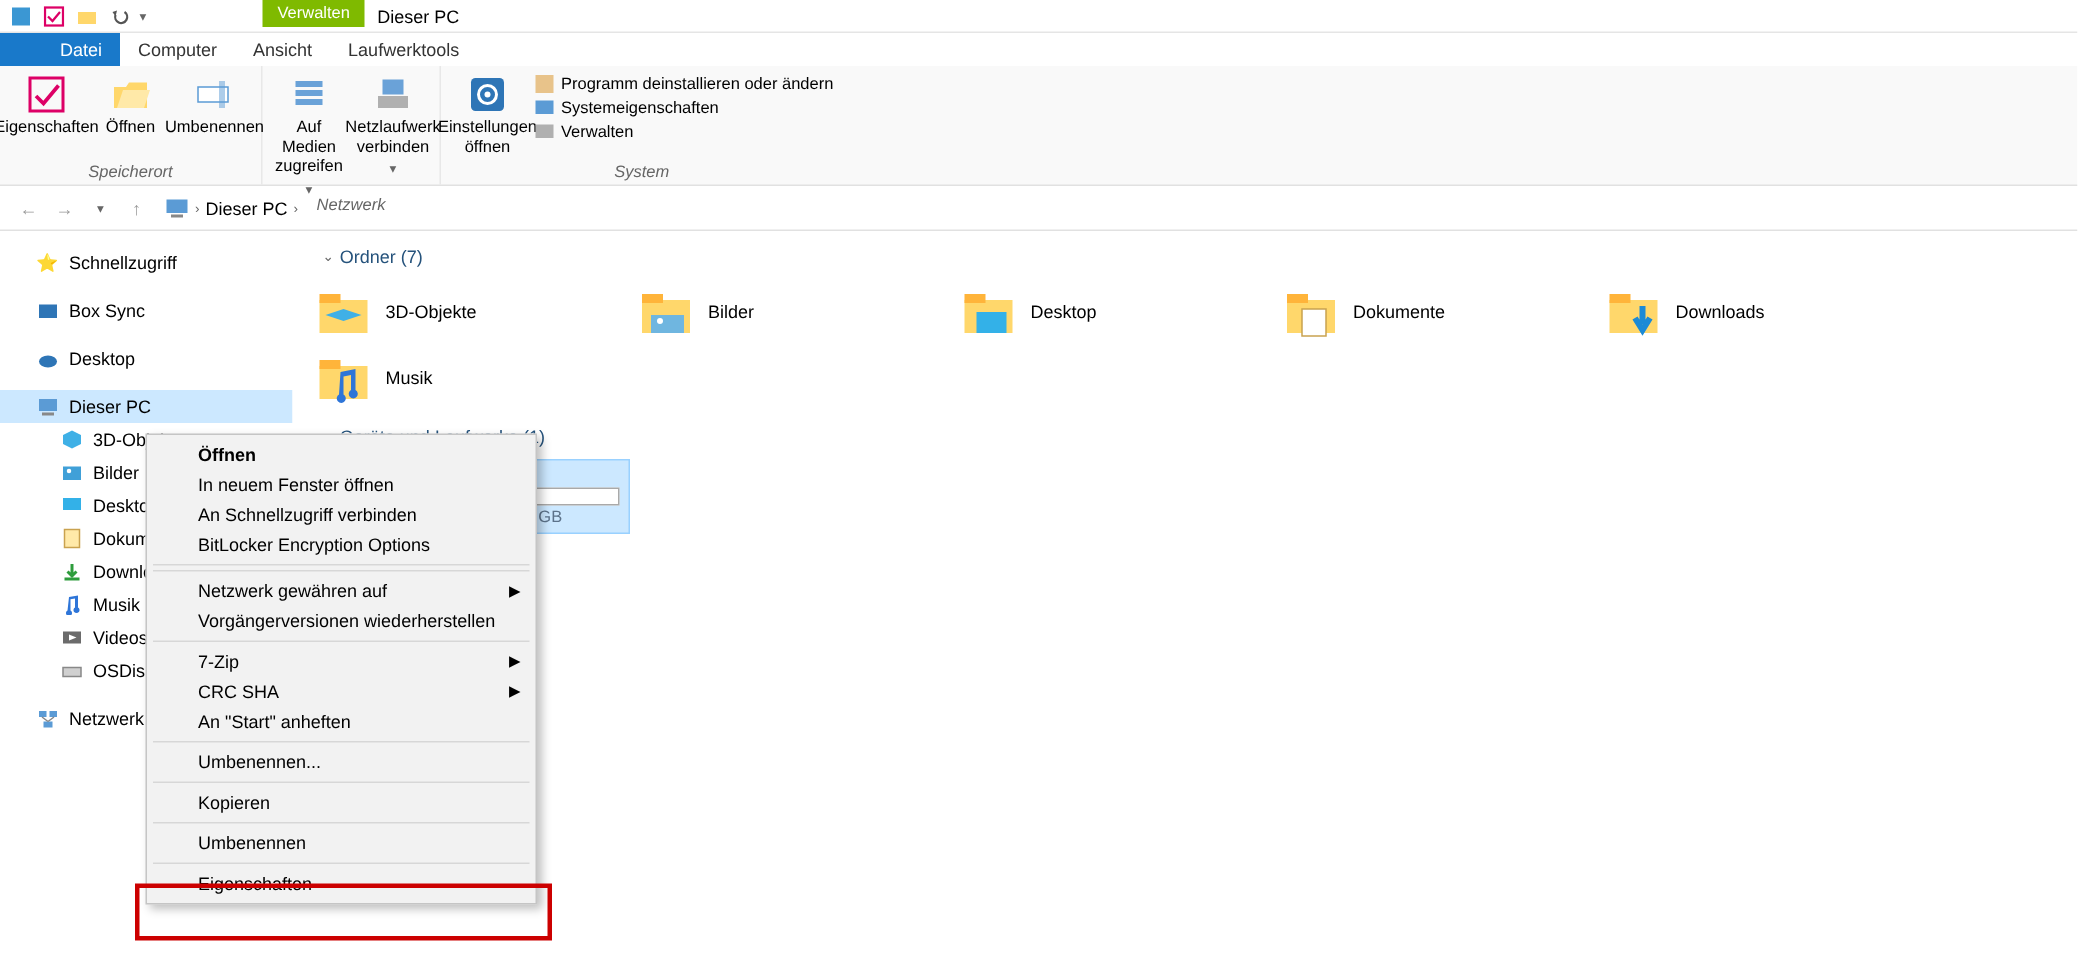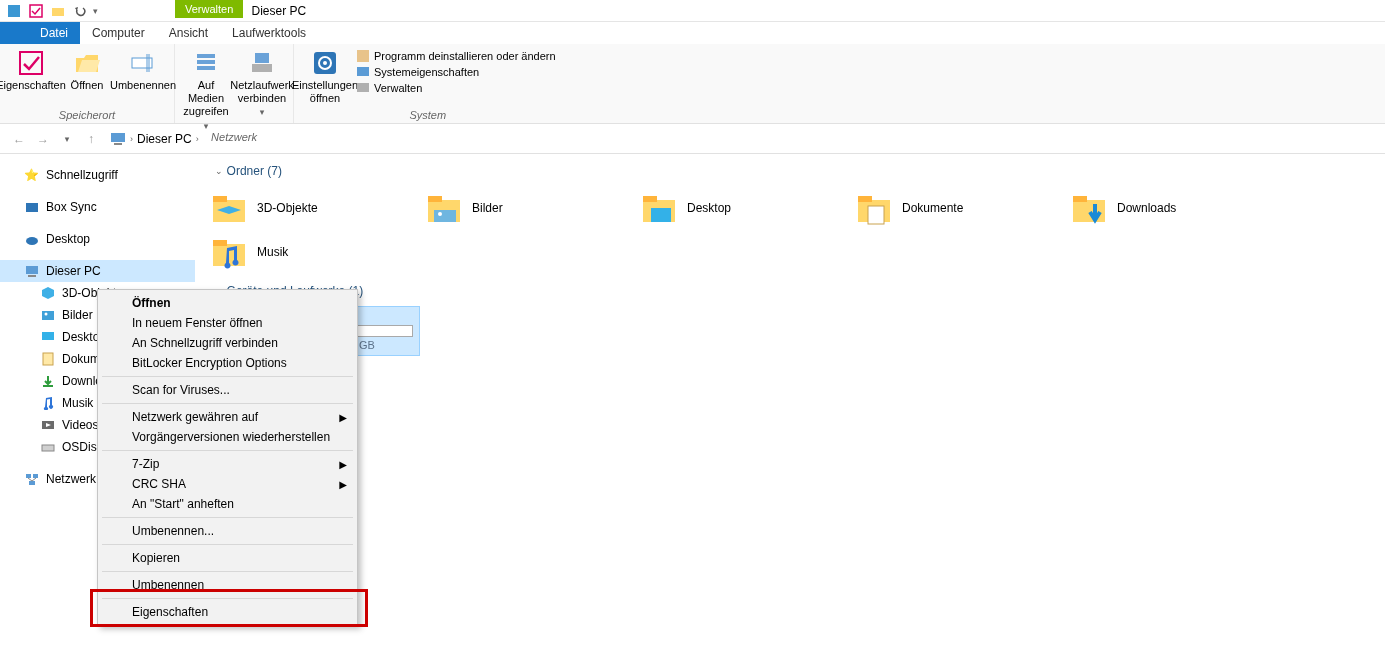--- a/index.html
+++ b/index.html
@@ -416,21 +416,20 @@
     </div>
   </div>
 </div>
 
 <div class="context-menu">
   <div class="cm-item default">Öffnen</div>
   <div class="cm-item">In neuem Fenster öffnen</div>
   <div class="cm-item">An Schnellzugriff verbinden</div>
   <div class="cm-item">BitLocker Encryption Options</div>
   <div class="cm-sep"></div>
-  <div class="cm-item">Scan for Viruses...</div>
   <div class="cm-sep"></div>
   <div class="cm-item"><span>Netzwerk gewähren auf</span><span class="cm-arrow">▶</span></div>
   <div class="cm-item">Vorgängerversionen wiederherstellen</div>
   <div class="cm-sep"></div>
   <div class="cm-item"><span>7-Zip</span><span class="cm-arrow">▶</span></div>
   <div class="cm-item"><span>CRC SHA</span><span class="cm-arrow">▶</span></div>
   <div class="cm-item">An "Start" anheften</div>
   <div class="cm-sep"></div>
   <div class="cm-item">Umbenennen...</div>
   <div class="cm-sep"></div>

